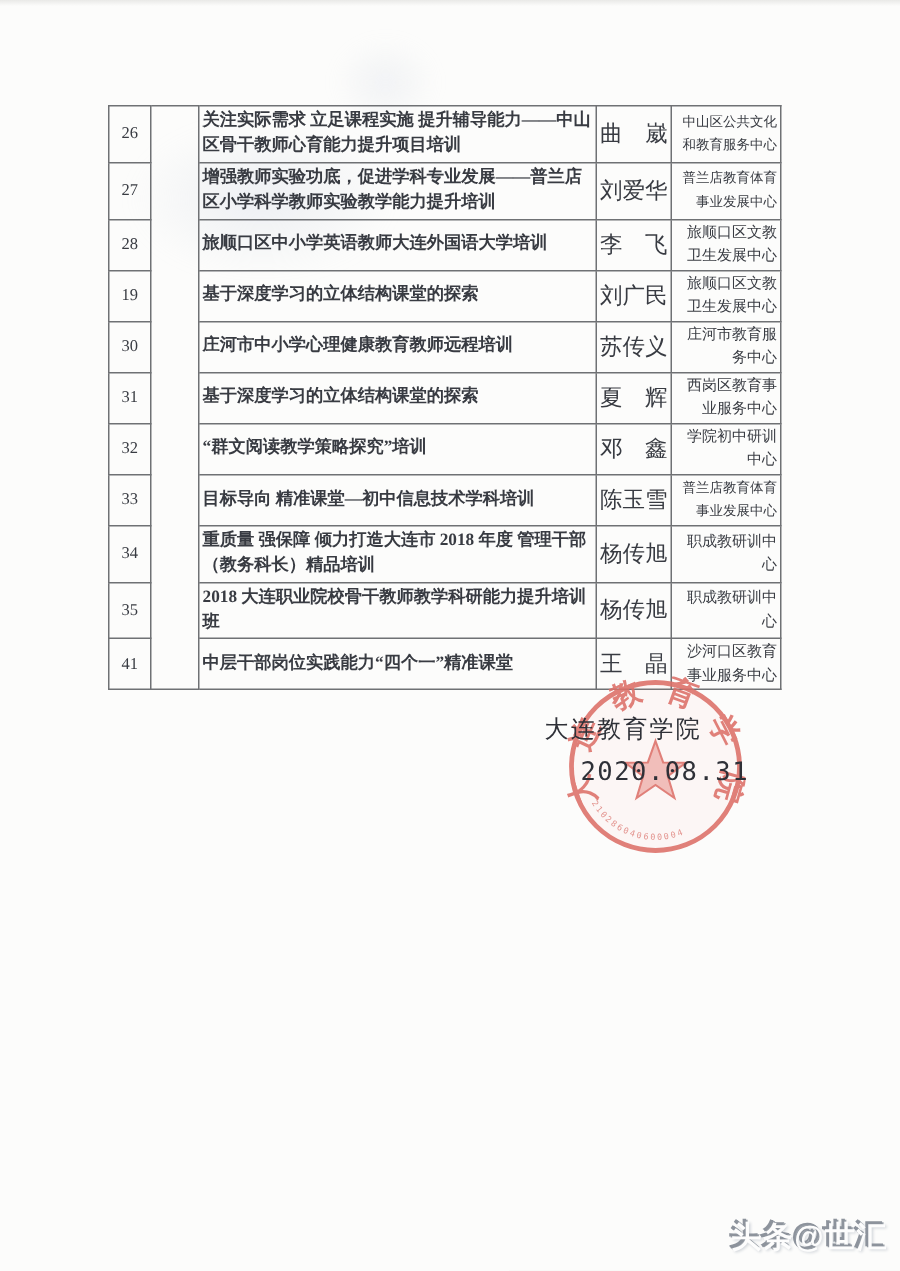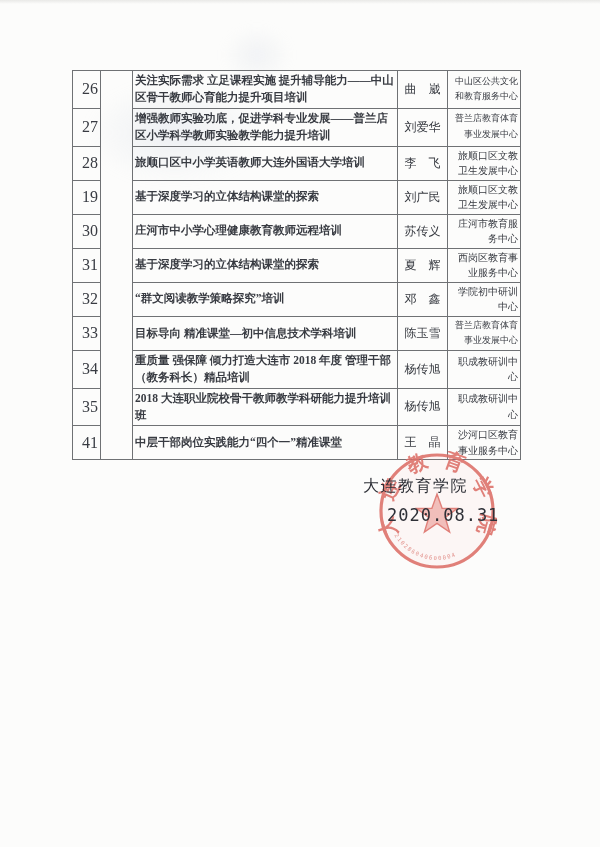--- a/index.html
+++ b/index.html
@@ -31,24 +31,24 @@
     position:absolute;left:72px;top:70px;width:423px;
     border-collapse:collapse;table-layout:fixed;
     color:#383b42;
   }
   table.doc td{
     border:1px solid #6f7174;
     padding:1px 2px;
     vertical-align:middle;
     overflow:hidden;
   }
-  td.c-no{width:23px;text-align:right;font-size:16px;}
+  td.c-no{width:23px;text-align:center;font-size:11px;}
   td.c-empty{width:27px;}
   td.c-title{width:260px;font-size:11.5px;line-height:1.5;padding-left:7px;padding-right:4px;font-weight:bold;}
-  td.c-name{width:45px;text-align:center;font-size:12px;margin-top:26px;}
+  td.c-name{width:45px;text-align:center;font-size:15px;margin-top:26px;}
   td.c-unit{width:68px;text-align:right;font-size:10px;line-height:1.55;padding:1px 3px;}
   td.c-unit.sm{font-size:9px;line-height:1.75;}
   
   .stamp{
     position:absolute;left:377px;top:451px;width:120px;height:120px;
     opacity:0.88;z-index:2;
   }
   .sig-org{
     position:absolute;left:363px;top:476px;z-index:3;
     font-size:16px;letter-spacing:1.5px;color:#2e3037;
@@ -158,13 +158,14 @@
       <textPath href="#arcTop" startOffset="6" textLength="188" lengthAdjust="spacing">大连教育学院</textPath>
     </text>
     <text font-size="5.6" fill="#e0857f" font-family="'DejaVu Sans Mono', monospace" letter-spacing="1.4">
       <textPath href="#arcBottom" startOffset="4">210286040600004</textPath>
     </text>
   </svg>
 
   <div class="sig-org">大连教育学院</div>
   <div class="sig-date">2020.08.31</div>
 
+  <div class="watermark">头条@世汇</div>
 </div>
 
 </body></html>

